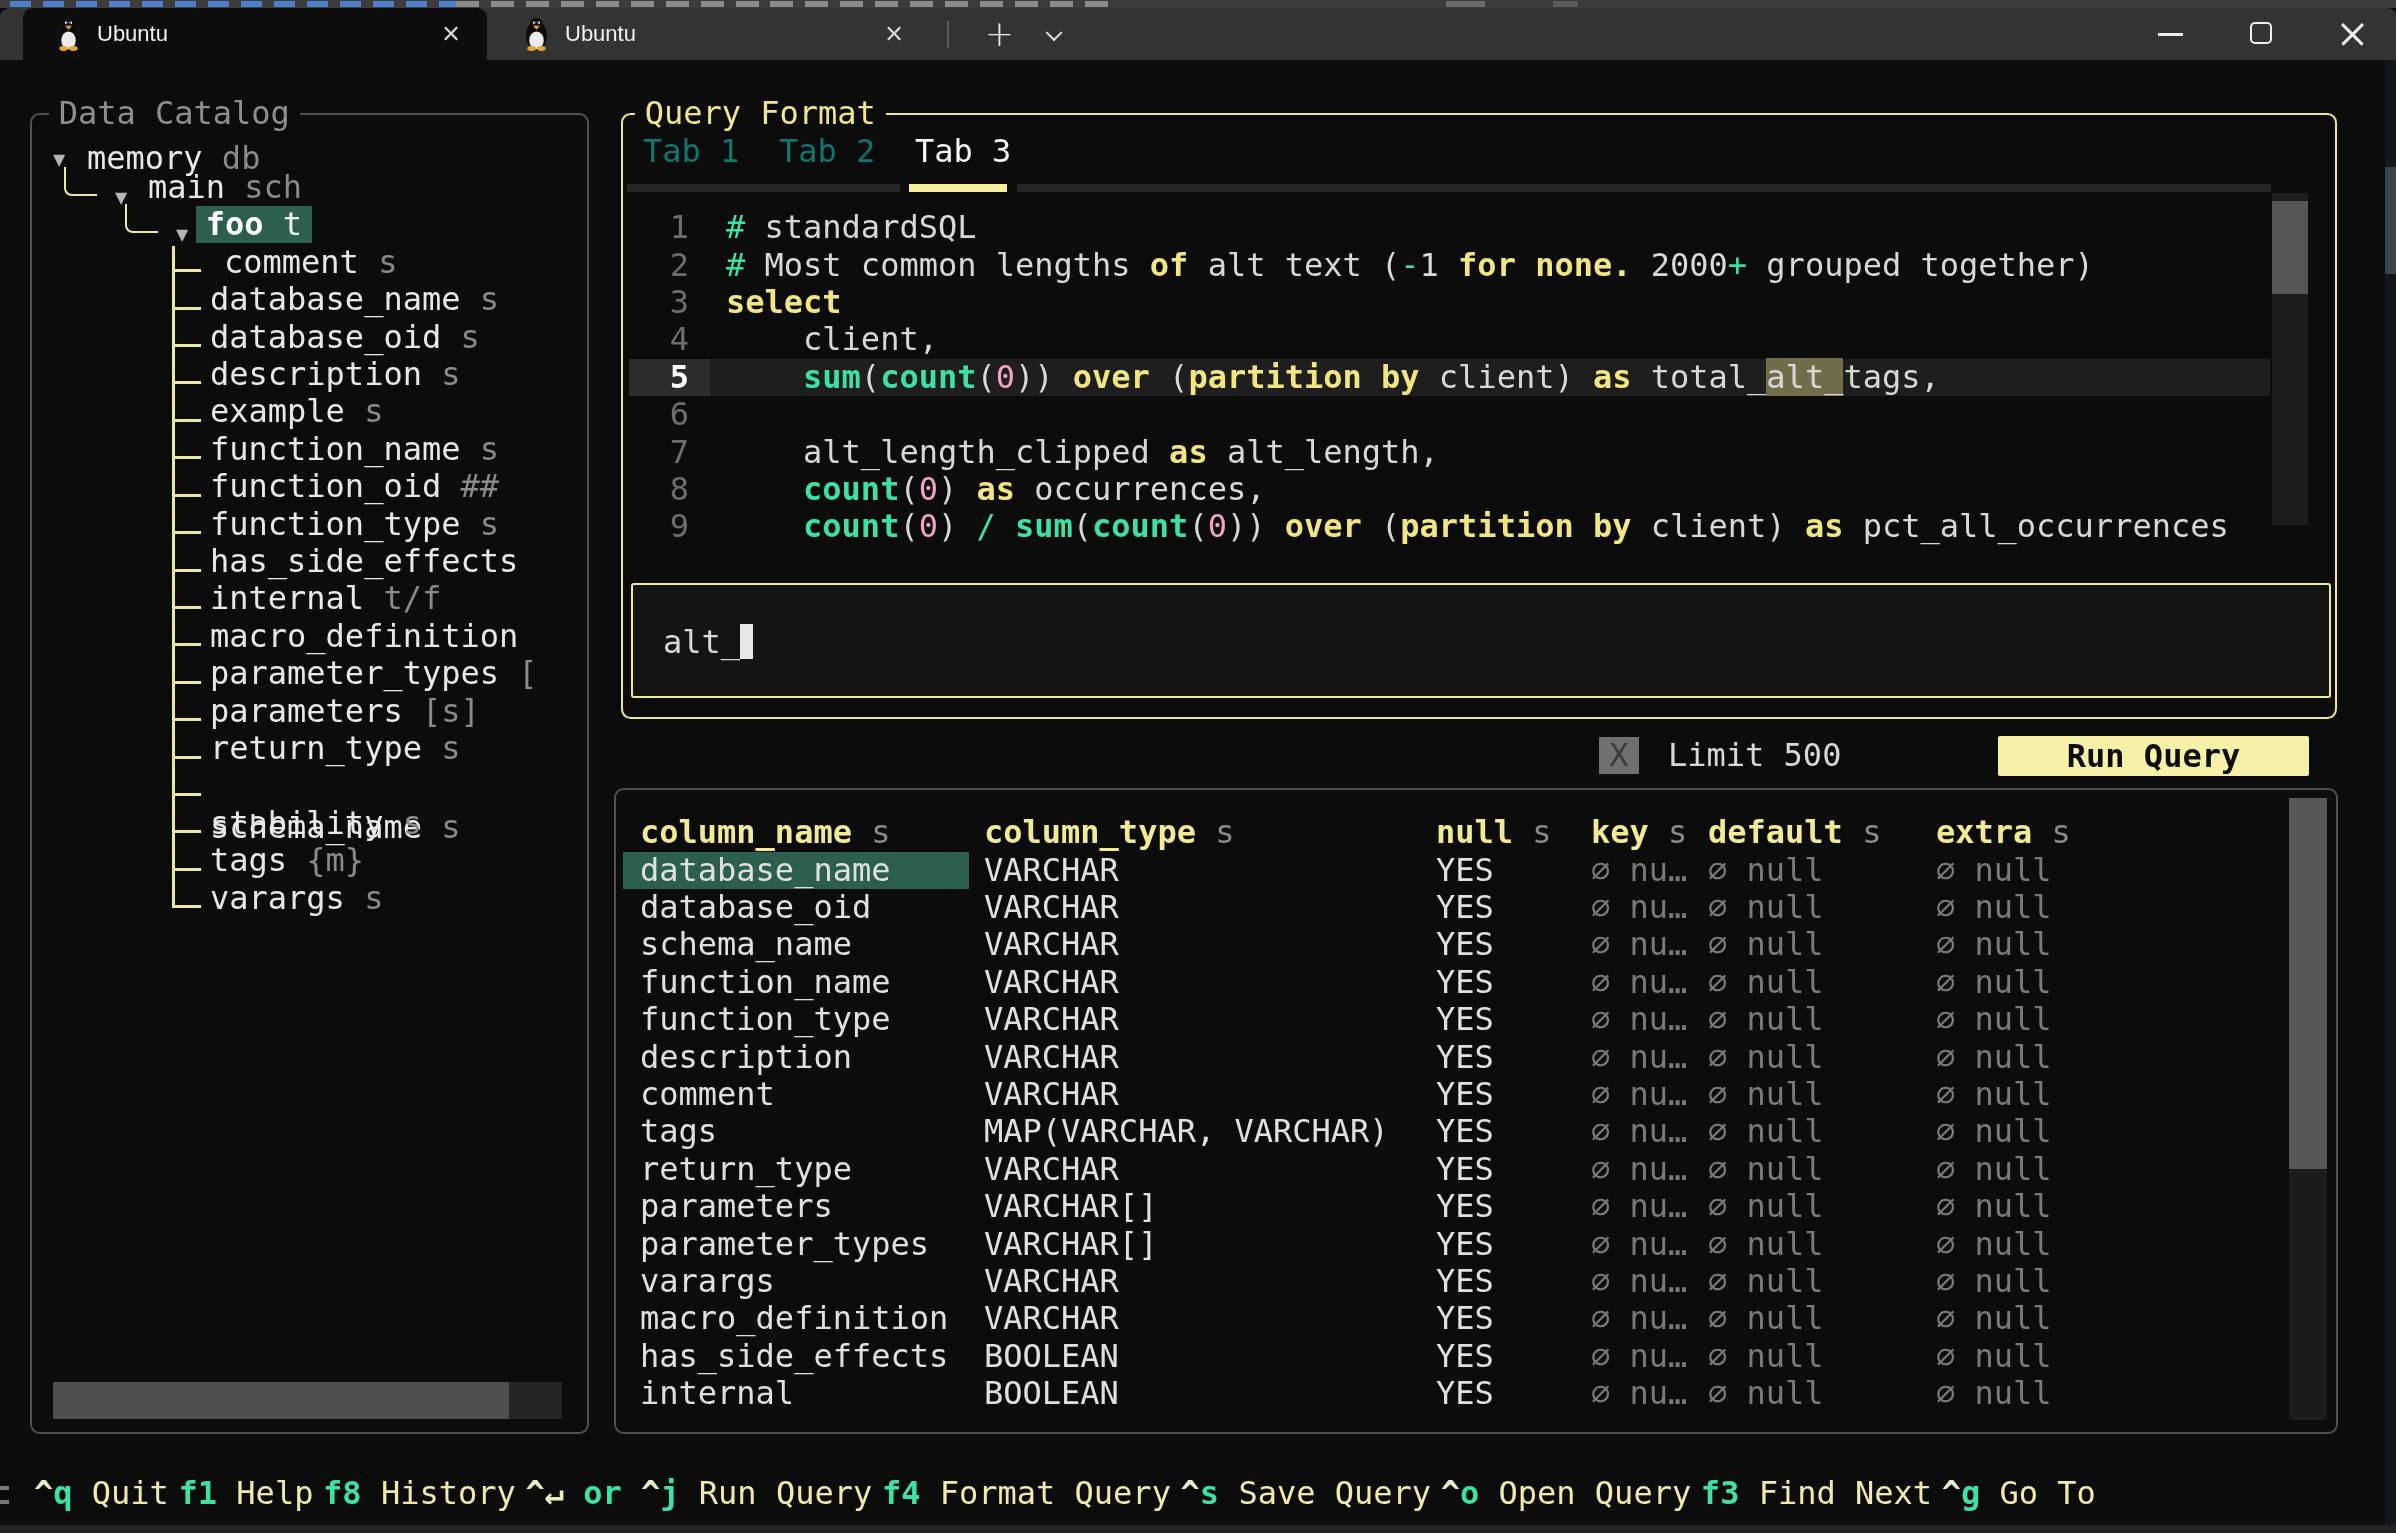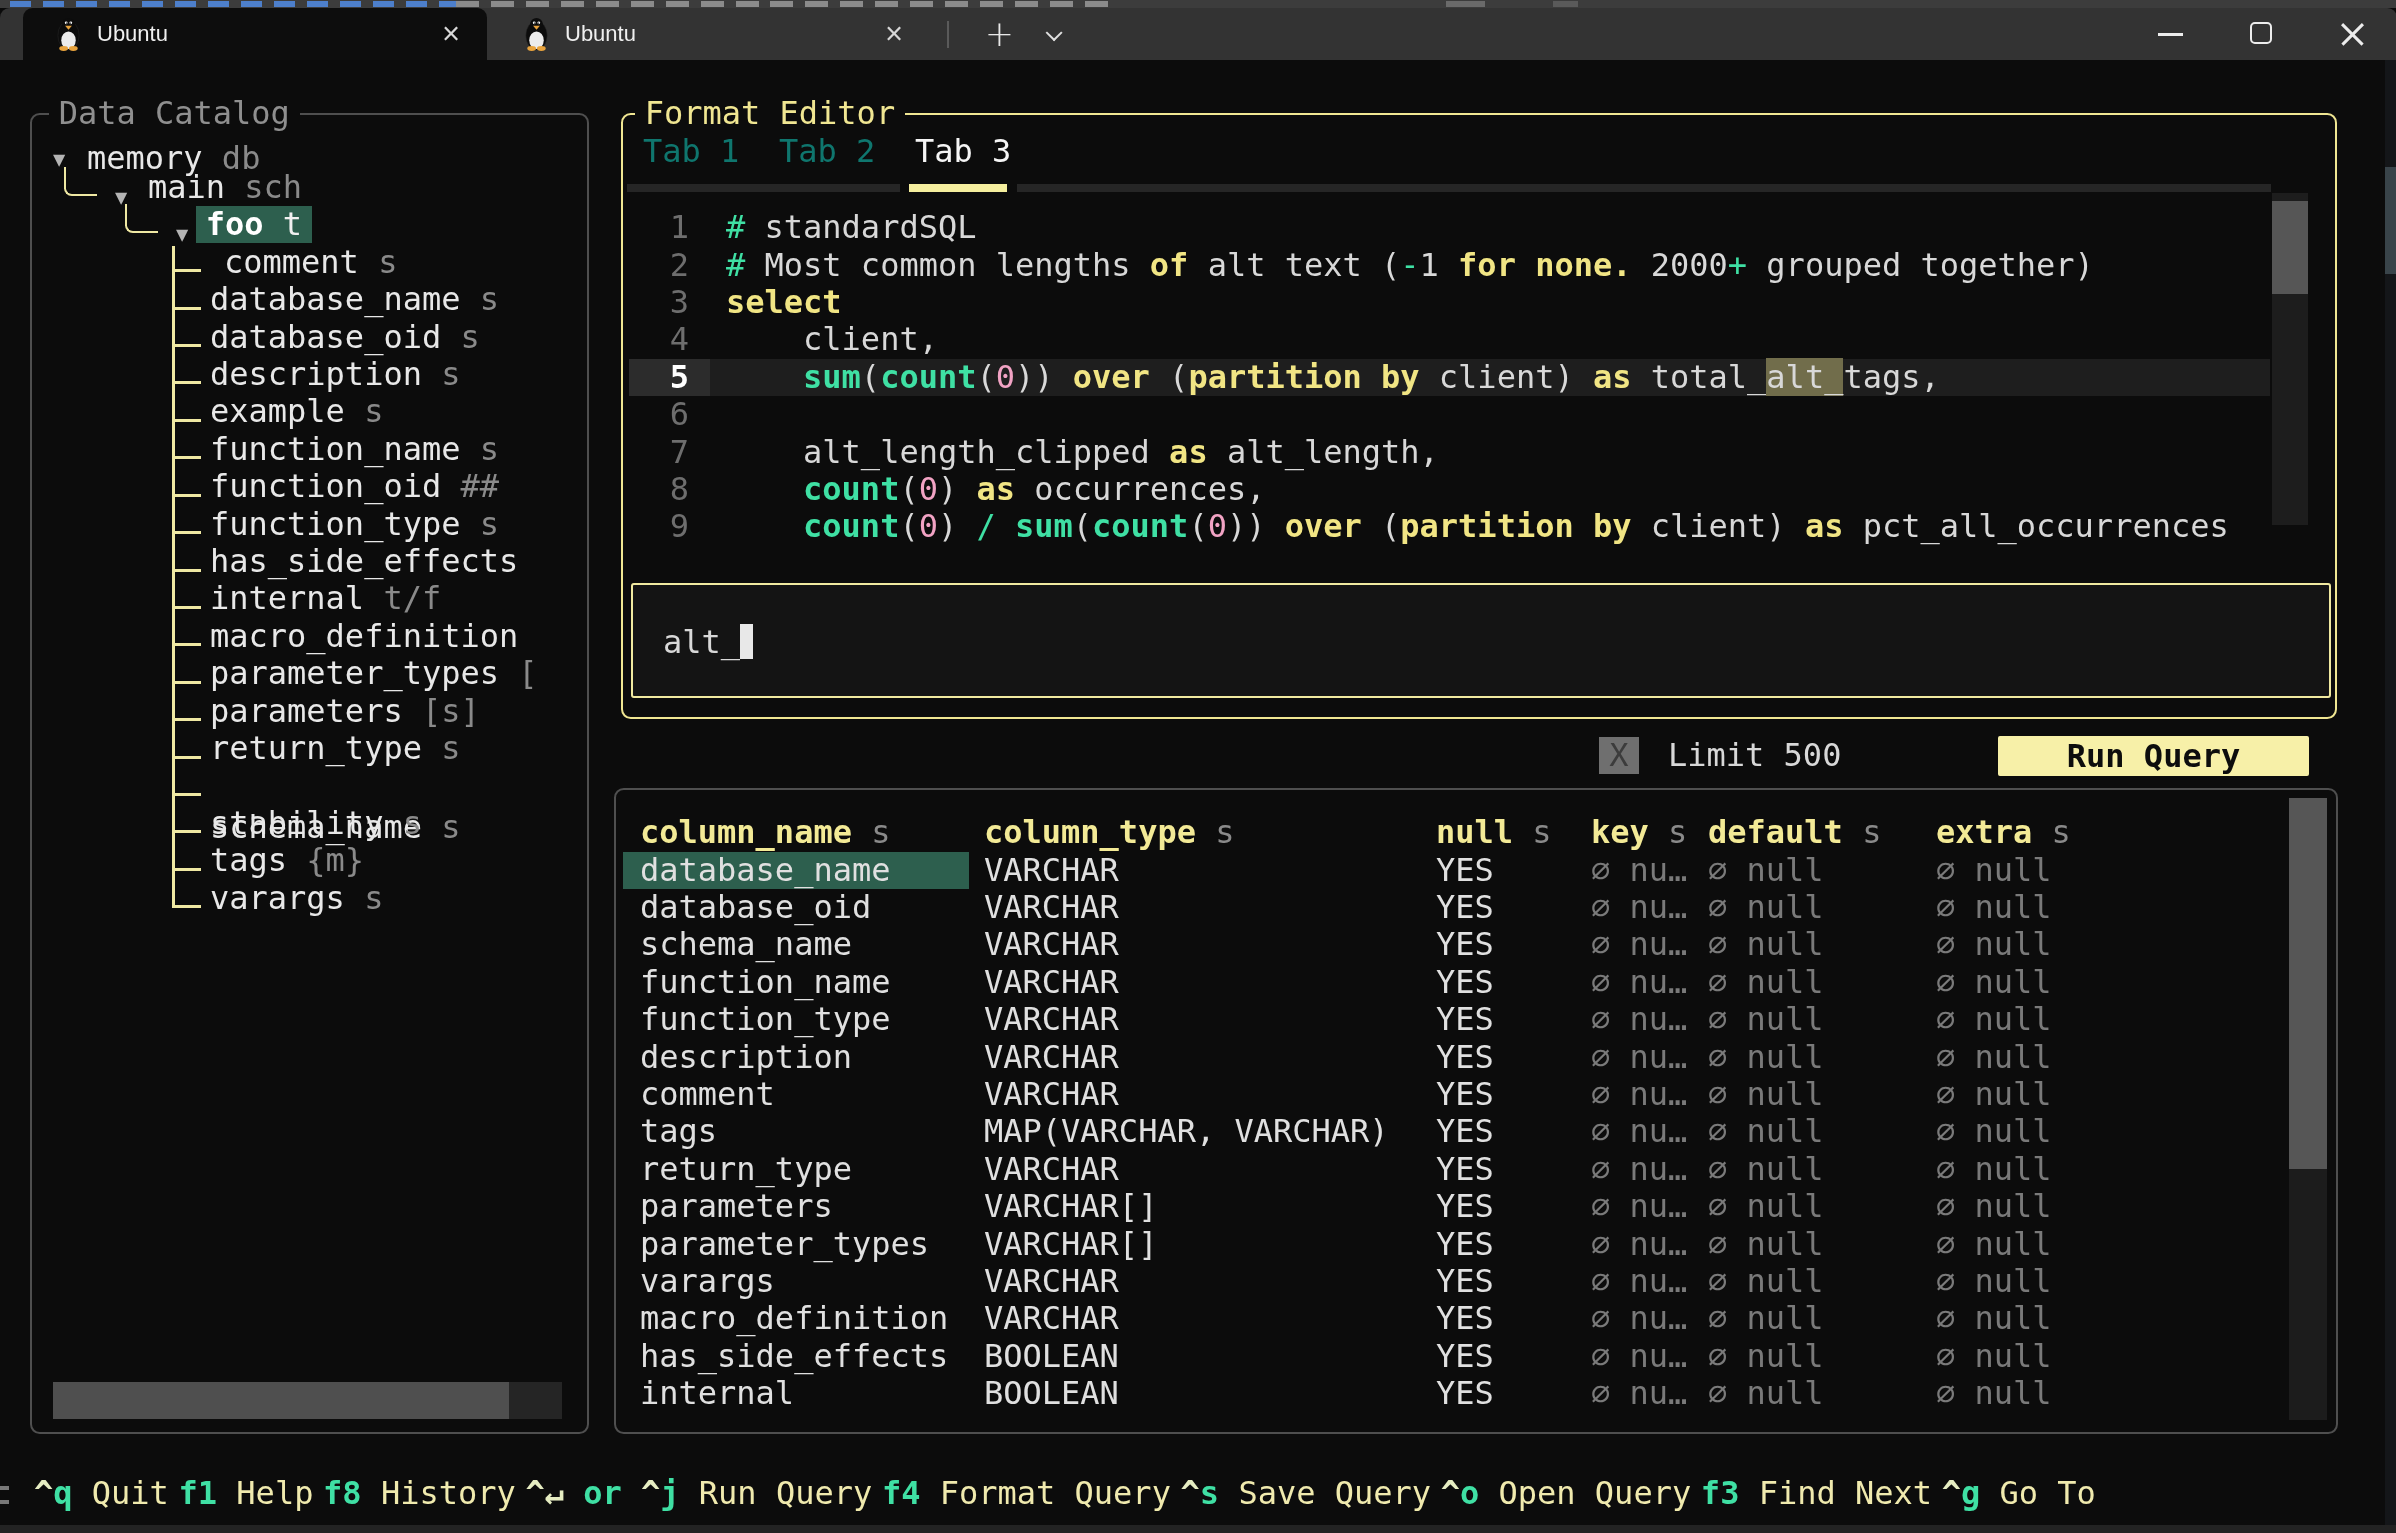--- a/index.html
+++ b/index.html
@@ -241,21 +241,21 @@
         <div class="tstub" style="left:172px; top:808px; width:29px;"></div>
         <div class="trow mono" style="left:210px; top:782px;"><span class="tname">tags</span><span class="ttype"> {m}</span></div>
         <div class="tstub" style="left:172px; top:845px; width:29px;"></div>
         <div class="trow mono" style="left:210px; top:820px;"><span class="tname">varargs</span><span class="ttype"> s</span></div>
       </div>
     <div class="abs" style="left:53px; top:1322px; width:509px; height:37px; background:#252525;">
       <div class="abs" style="left:0; top:0; width:456px; height:37px; background:#4f4f4f;"></div>
     </div>
 
     <div class="panel panel-yellow" style="left:621px; top:53px; width:1716px; height:606px;"></div>
-    <div class="ptitle mono abs yellow" style="left:635px; top:35px;">Format Editor</div>
+    <div class="ptitle mono abs yellow" style="left:635px; top:35px;">Query Format</div>
     <div id="etabs">
         <div class="etab mono" style="left:643px;">Tab 1</div>
         <div class="etab mono" style="left:779px;">Tab 2</div>
         <div class="etab mono active" style="left:915px;">Tab 3</div>
       </div>
     <div class="ustrip" style="left:627px; width:273px;"></div>
     <div class="ustrip yel" style="left:909px; width:98px;"></div>
     <div class="ustrip" style="left:1017px; width:1254px;"></div>
     <div id="code">
         <div class="gutter mono" style="left:646px; top:149px;">1</div>

